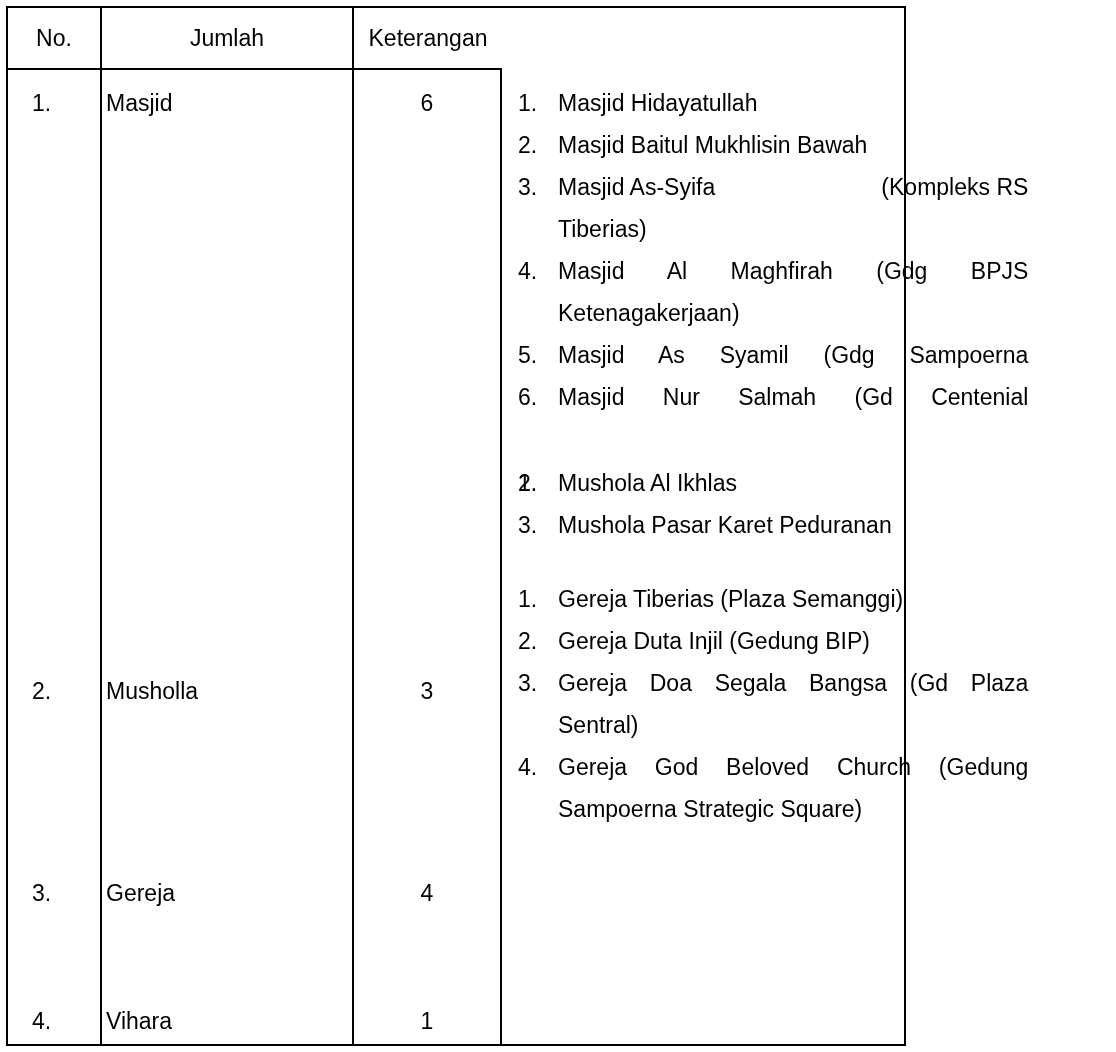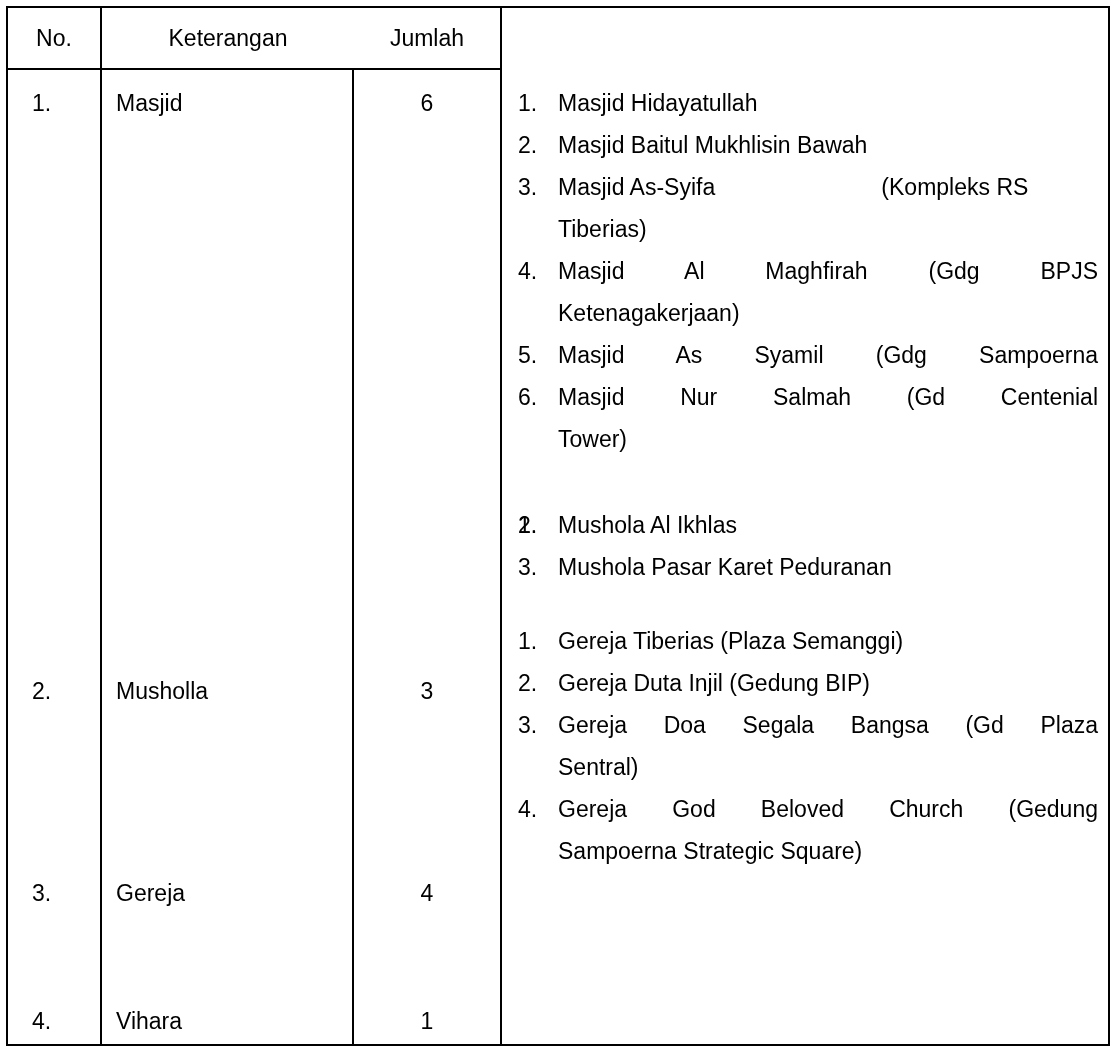--- a/index.html
+++ b/index.html
@@ -3,66 +3,66 @@
 <meta charset="utf-8">
 <style>
   html, body { margin: 0; padding: 0; background: #ffffff; }
   .page {
     width: 1116px; height: 1052px; position: relative;
     background: #ffffff; color: #000000;
     font-family: "Liberation Sans", sans-serif;
   }
   .tbl {
     position: absolute; left: 6px; top: 6px;
-    width: 1104px; height: 1040px;
+    width: 900px; height: 1040px;
     border: 2px solid #000; box-sizing: border-box;
   }
   .grid { display: grid; grid-template-columns: 94px 252px 148px 1fr; }
   .hcell {
     height: 62px; box-sizing: border-box;
     border-right: 2px solid #000; border-bottom: 2px solid #000;
     display: flex; align-items: center; justify-content: center;
     text-align: center; font-size: 23px; line-height: 29px;
   }
   .hcell.last { border-right: none; }
   .hdr-jenis { max-width: 175px; display: inline-block; }
   .body-grid { height: 974px; }
   .bcell {
     border-right: 2px solid #000; position: relative;
     box-sizing: border-box; font-size: 23px;
   }
   .bcell.last { border-right: none; }
   .pos { position: absolute; line-height: 42px; white-space: nowrap; }
   .no-item { left: 24px; }
-  .jenis-item { left: 14px; }
+  .jenis-item { left: 4px; }
   .jumlah-item { left: 0; width: 100%; text-align: center; }
   .r1 { top: 12px; } .r2 { top: 600px; } .r3 { top: 802px; } .r4 { top: 930px; }
   .ket { padding: 12px 10px 0 16px; }
   .kline { position: relative; padding-left: 40px; line-height: 42px; }
   .kline.pre { white-space: pre; }
   .kline.just { text-align: justify; text-align-last: justify; }
   .kline.plain { padding-left: 0; }
   .kmark { position: absolute; left: 0; top: 0; }
   .sp-a { height: 44px; } .sp-b { height: 32px; } .sp-c { height: 44px; }
 </style>
 </head>
 <body>
 
 <div class="page">
   <div class="tbl">
 
     <div class="grid">
       <div class="hcell">
         <span>No.</span>
       </div>
+      <div class="hcell">
+        <span>Jumlah</span>
+      </div>
       <div class="hcell last">
         <span>Keterangan</span>
-      </div>
-      <div class="hcell">
-        <span>Jumlah</span>
       </div>
     </div>
 
     <div class="grid body-grid">
 
       <div class="bcell">
         <div class="pos no-item r1">1.</div>
         <div class="pos no-item r2">2.</div>
         <div class="pos no-item r3">3.</div>
         <div class="pos no-item r4">4.</div>
@@ -85,21 +85,20 @@
       <div class="bcell last ket">
 
         <div class="kline"><span class="kmark">1.</span><span>Masjid Hidayatullah</span></div>
         <div class="kline"><span class="kmark">2.</span><span>Masjid Baitul Mukhlisin Bawah</span></div>
         <div class="kline pre"><span class="kmark">3.</span><span>Masjid As-Syifa                          (Kompleks RS</span></div>
         <div class="kline"><span>Tiberias)</span></div>
         <div class="kline just"><span class="kmark">4.</span><span>Masjid Al Maghfirah (Gdg BPJS</span></div>
         <div class="kline"><span>Ketenagakerjaan)</span></div>
         <div class="kline just"><span class="kmark">5.</span><span>Masjid As Syamil (Gdg Sampoerna</span></div>
         <div class="kline just"><span class="kmark">6.</span><span>Masjid Nur Salmah (Gd Centenial</span></div>
-        <div class="kline"><span>Tower)</span></div>
 
         <div class="sp-a"></div>
 
         <div class="kline"><span class="kmark">1.</span></div>
         <div class="kline"><span class="kmark">2.</span><span>Mushola Al Ikhlas</span></div>
         <div class="kline"><span class="kmark">3.</span><span>Mushola Pasar Karet Peduranan</span></div>
 
         <div class="sp-b"></div>
 
         <div class="kline"><span class="kmark">1.</span><span>Gereja Tiberias (Plaza Semanggi)</span></div>

